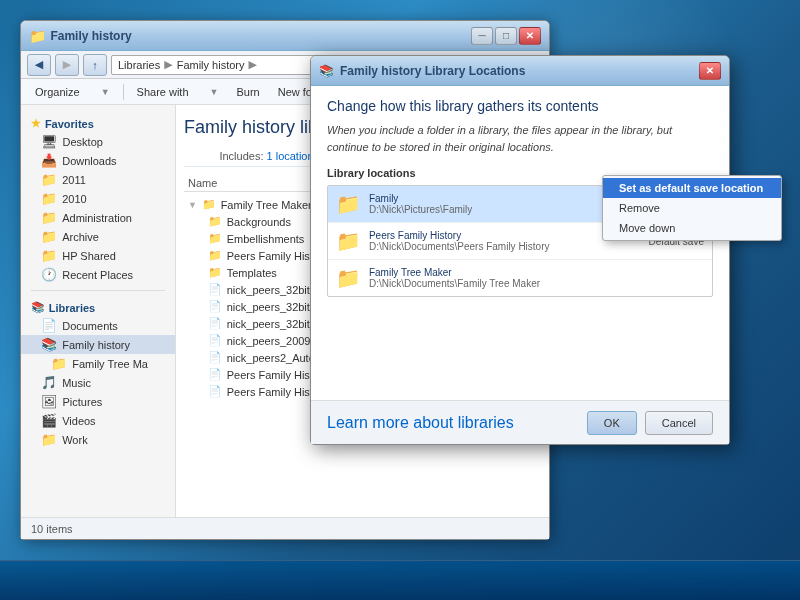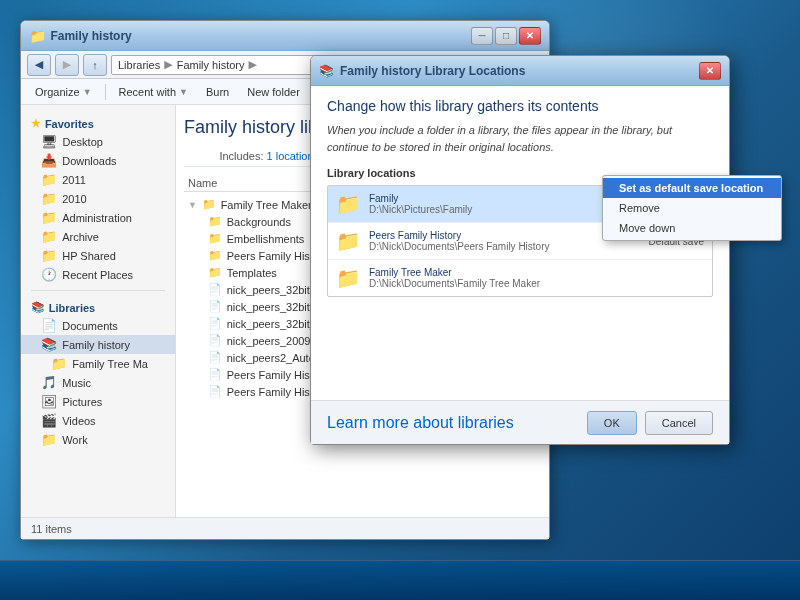--- a/index.html
+++ b/index.html
@@ -89,21 +89,21 @@
 
     
     .toolbar {
       height: 26px; background: #f5f8fc;
       border-bottom: 1px solid #ddd;
       display: flex; align-items: center; gap: 2px; padding: 0 6px;
     }
     .toolbar-btn {
       height: 22px; padding: 0 8px; border-radius: 3px;
       background: transparent; border: none; cursor: pointer;
-      font-size: 11px; color: #333; display: flex; align-items: center; gap: 3px;
+      font-size: 11px; color: #333; display: flex; align-items: center; gap: 21px;
     }
     .toolbar-sep { width: 1px; height: 16px; background: #ccc; margin: 0 3px; }
     .toolbar-right { margin-left: auto; display: flex; gap: 2px; }
 
     
     .main-area { display: flex; flex: 1; overflow: hidden; }
 
     
     .sidebar {
       width: 155px; background: #f5f5f5;
@@ -266,21 +266,21 @@
     </div>
   </div>
 
   <div class="toolbar">
     <button class="toolbar-btn">
       <span>Organize</span>
       <span class="chevron">▼</span>
     </button>
     <div class="toolbar-sep"></div>
     <button class="toolbar-btn">
-      <span>Recent with</span>
+      <span>Share with</span>
       <span class="chevron">▼</span>
     </button>
     <button class="toolbar-btn">
       <span>Burn</span>
     </button>
     <button class="toolbar-btn">
       <span>New folder</span>
     </button>
     <div class="toolbar-right">
       <div class="nav-btn" style="width:auto;padding:0 4px;">⊞▼</div>
@@ -434,21 +434,21 @@
         <span>Peers Family History Tree</span>
       </div>
       <div class="tree-item tree-child">
         <span>📄</span>
         <span>Peers Family History Tree.imp</span>
       </div>
     </div>
   </div>
 
   <div class="status-bar">
-    <span>11 items</span>
+    <span>10 items</span>
   </div>
 </div>
 
 <div class="dialog-window">
   <div class="dialog-titlebar">
     <div class="dialog-title">
       <span>📚</span>
       <span>Family history Library Locations</span>
     </div>
     <div class="titlebar-controls">

